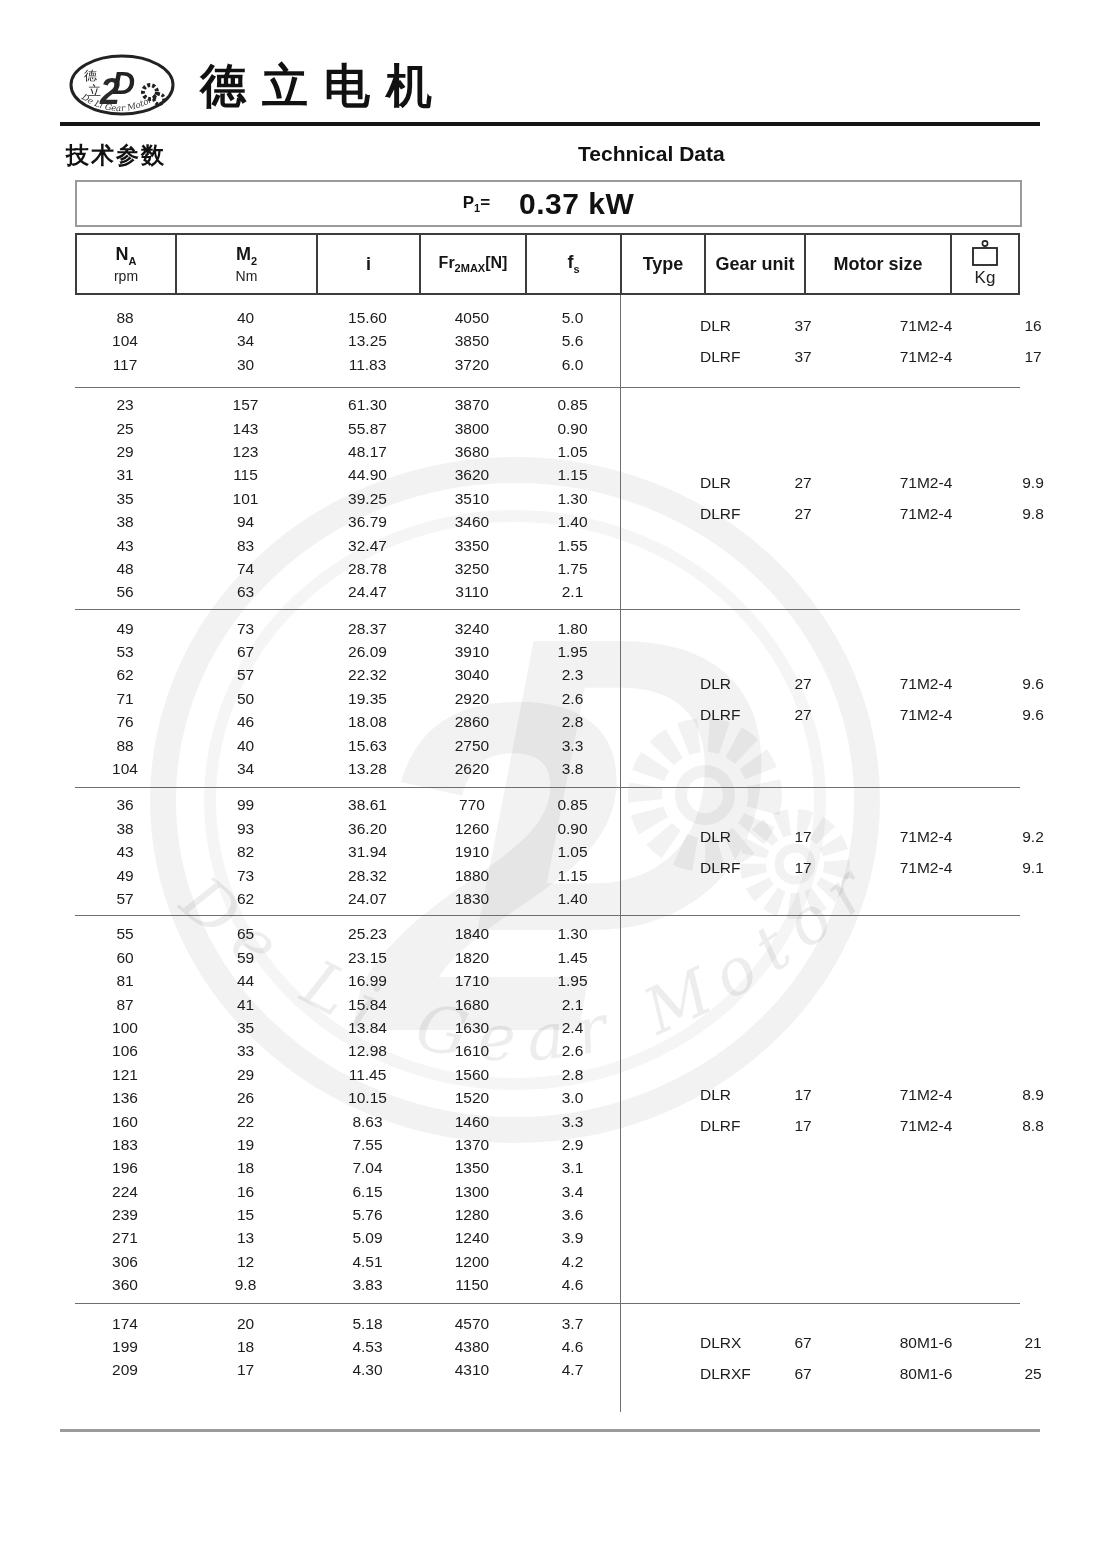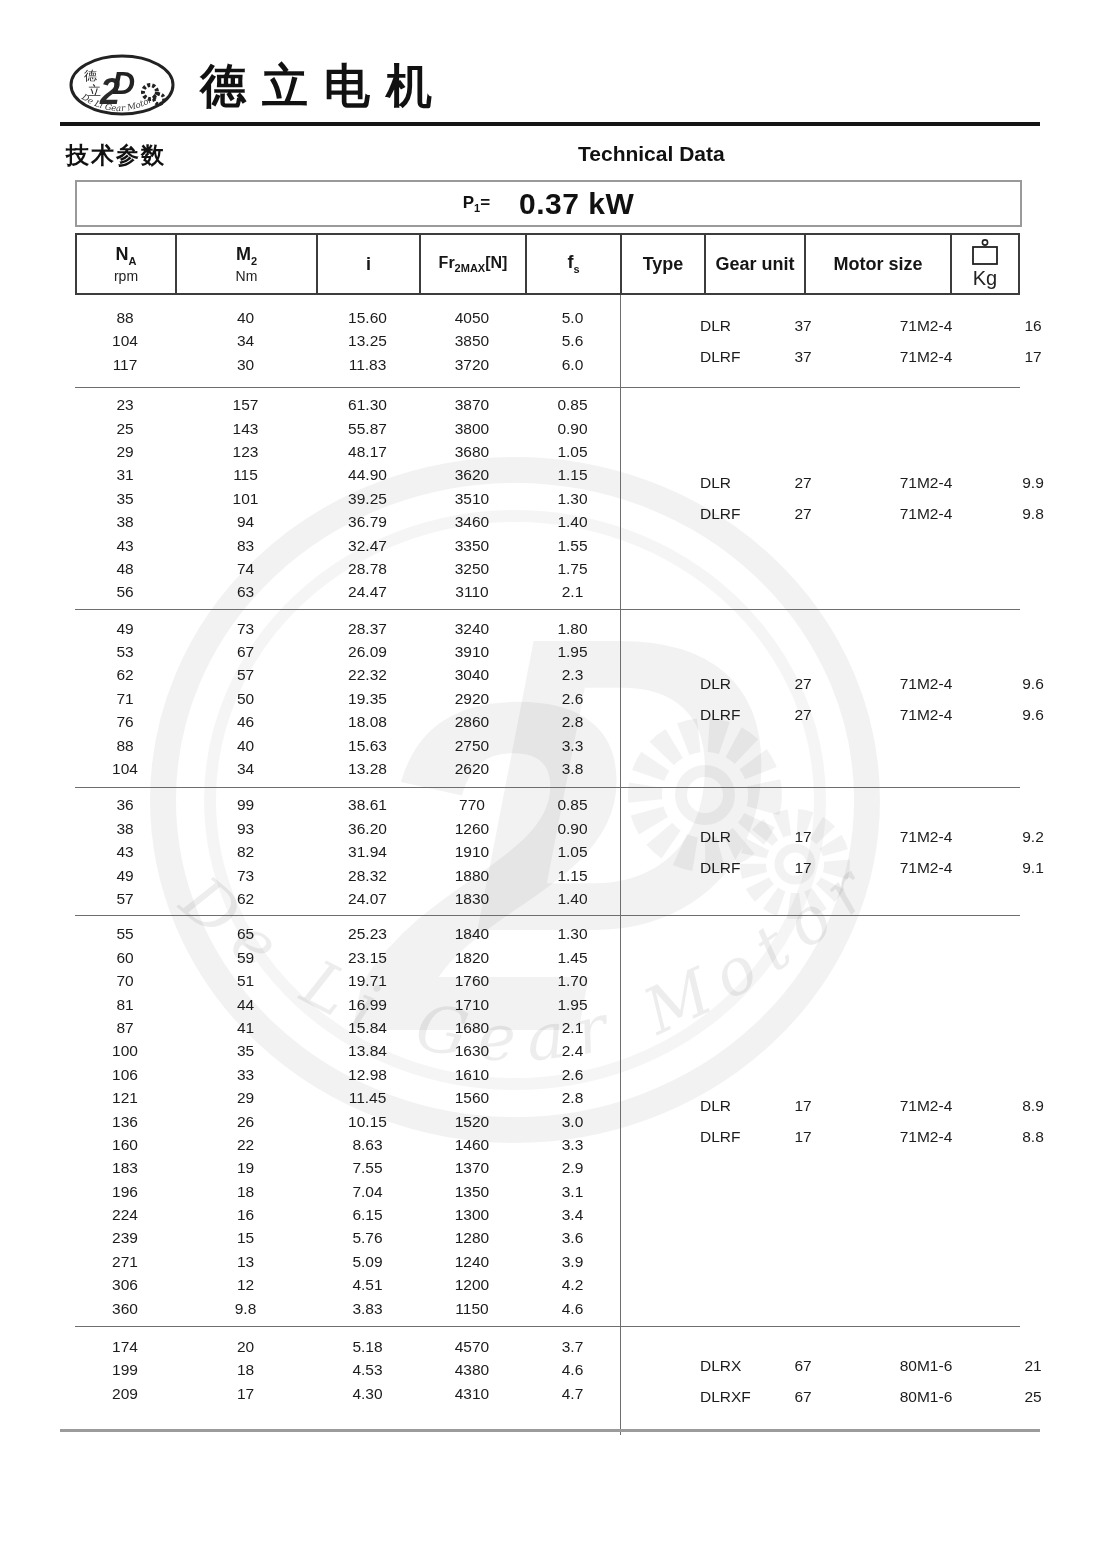--- a/index.html
+++ b/index.html
@@ -151,21 +151,21 @@
       <span class="th-main">Gear unit</span>
     </div>
     <div class="thcell">
       <span class="th-main">Motor size</span>
     </div>
     <div class="thcell">
       <svg class="kg-icon" width="32" height="27" viewBox="0 0 32 27" xmlns="http://www.w3.org/2000/svg">
         <circle cx="16" cy="3.5" r="2.6" fill="none" stroke="#222" stroke-width="1.6"></circle>
         <rect x="4" y="8" width="24" height="17" fill="none" stroke="#222" stroke-width="1.8"></rect>
       </svg>
-      <span class="th-unit" style="font-size:20px;">Kg</span>
+      <span class="th-unit" style="font-size:17px;">Kg</span>
     </div>
   </div>
 
   <div class="tbody" id="table-body">
       <div class="group">
         <div class="g-left">
           <div class="drow">
             <div class="dcell">88</div>
             <div class="dcell">40</div>
             <div class="dcell">15.60</div>
@@ -413,27 +413,20 @@
             <div class="dcell">1.30</div>
           </div>
           <div class="drow">
             <div class="dcell">60</div>
             <div class="dcell">59</div>
             <div class="dcell">23.15</div>
             <div class="dcell">1820</div>
             <div class="dcell">1.45</div>
           </div>
           <div class="drow">
-            <div class="dcell">70</div>
-            <div class="dcell">51</div>
-            <div class="dcell">19.71</div>
-            <div class="dcell">1760</div>
-            <div class="dcell">1.70</div>
-          </div>
-          <div class="drow">
             <div class="dcell">81</div>
             <div class="dcell">44</div>
             <div class="dcell">16.99</div>
             <div class="dcell">1710</div>
             <div class="dcell">1.95</div>
           </div>
           <div class="drow">
             <div class="dcell">87</div>
             <div class="dcell">41</div>
             <div class="dcell">15.84</div>

